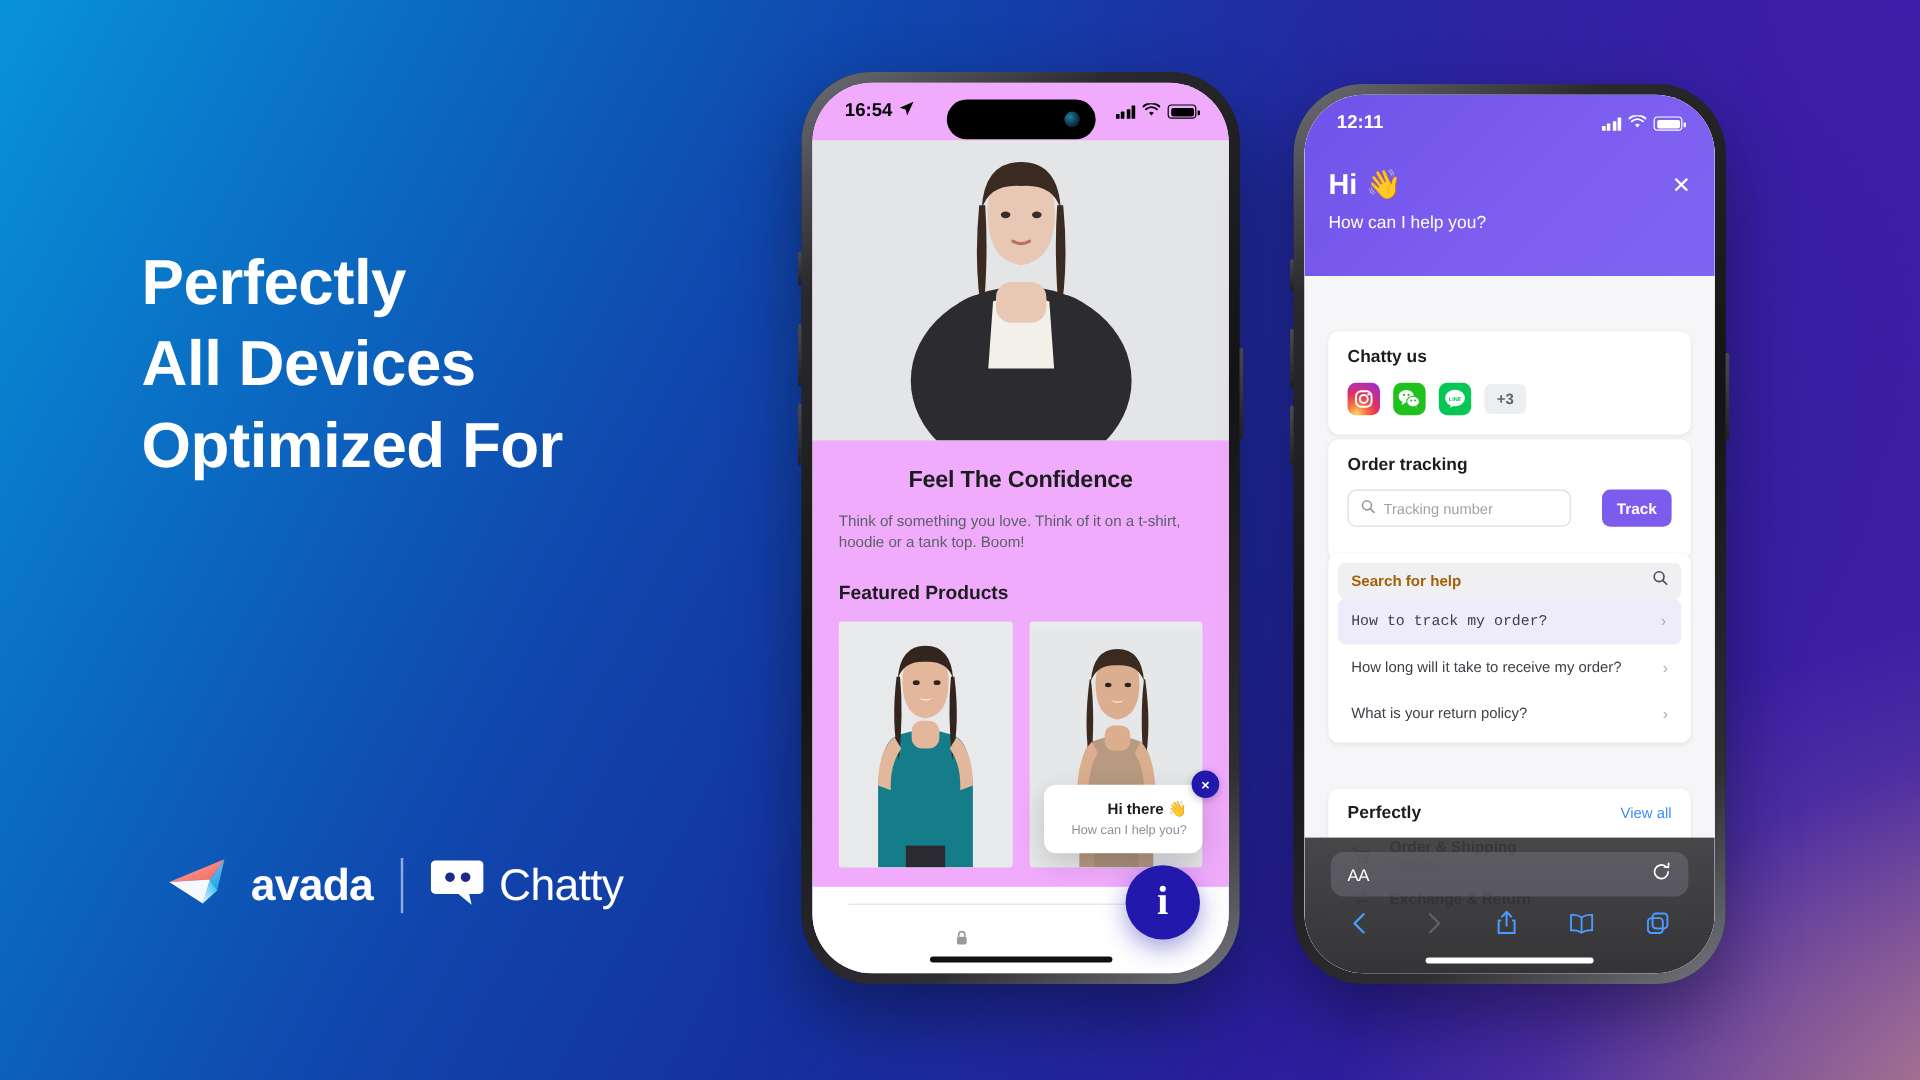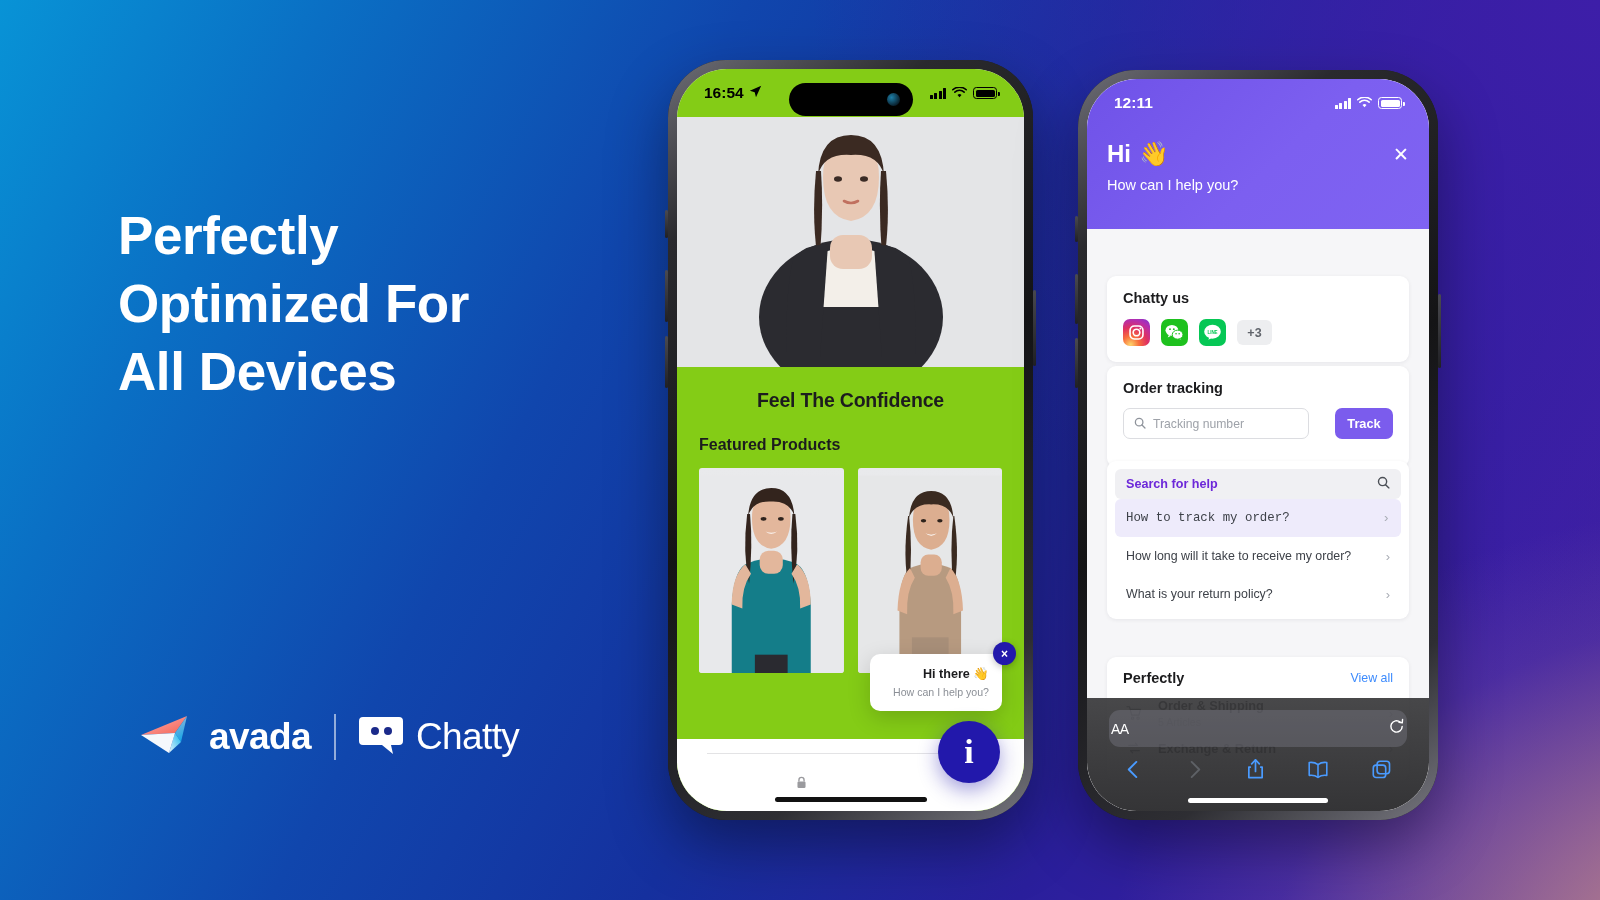--- a/index.html
+++ b/index.html
@@ -54,21 +54,21 @@
 
   .bars { display:flex; align-items:flex-end; gap:1.5px; height:11px; }
   .bars i { width:3px; background:currentColor; border-radius:0.5px; display:block; }
   .batt { width:24px; height:12px; border:1.6px solid currentColor; border-radius:3.4px; position:relative; }
   .batt::after { content:""; position:absolute; right:-3.5px; top:3.5px; width:2px; height:4px;
                  background:currentColor; border-radius:0 1px 1px 0; }
   .batt i { position:absolute; left:1.5px; top:1.5px; bottom:1.5px; right:1.5px;
             background:currentColor; border-radius:1.6px; display:block; }
 
   
-  .store { position:absolute; inset:0; background:#84cc16; padding-top:48px; }
+  .store { position:absolute; inset:0; background:#f0abfc; padding-top:48px; }
   .hero { height:250px; background:linear-gradient(180deg,#e6e7e9,#dededf); position:relative; overflow:hidden; }
   .hero-bg { position:absolute; inset:0; background:#e4e5e7; }
   .model { position:absolute; bottom:0; left:50%; transform:translateX(-50%); }
 
   .store-body { padding:22px 22px 0; }
   .store-title { text-align:center; font-size:19.5px; font-weight:bold; color:#1c1c1e; letter-spacing:-0.2px; }
   .store-desc { margin-top:13px; font-size:12.6px; line-height:1.45; color:#5c6066; }
   .store-sub { margin-top:24px; font-size:16px; font-weight:bold; color:#1c1c1e; }
   .prods { display:flex; gap:14px; margin-top:14px; }
   .prod { flex:1; height:205px; border-radius:3px; overflow:hidden; position:relative;
@@ -119,55 +119,55 @@
   .track-row { display:flex; gap:26px; margin-top:12px; align-items:center; }
   .track-input { flex:1; height:31px; border:1px solid #dcdde1; border-radius:7px; background:#fff;
                  display:flex; align-items:center; gap:7px; padding:0 10px; }
   .track-ph { font-size:12.2px; color:#9ea2a9; }
   .track-btn { width:58px; height:31px; border-radius:7px; background:#7b5ced; color:#fff;
                font-size:12.8px; font-weight:bold; display:flex; align-items:center; justify-content:center; }
 
   .p-help { top:382px; padding:8px 8px 6px; }
   .help-search { height:30px; background:#f0f0f3; border-radius:6px; display:flex; align-items:center;
                  justify-content:space-between; padding:0 11px; }
-  .hs-label { font-size:12.6px; font-weight:bold; color:#6d28d9; }
+  .hs-label { font-size:12.6px; font-weight:bold; color:#a16207; }
   .faq { height:38px; display:flex; align-items:center; justify-content:space-between; padding:0 11px;
          font-size:12.4px; color:#3d4148; }
   .faq.active { background:#eeebfb; border-radius:6px;font-family:Liberation Mono, monospace; }
   .chev { color:#a9adb5; font-size:13px; }
 
   .p-cat { top:578px; padding:13px 16px 10px; height:124px; overflow:hidden; }
   .cat-head { display:flex; align-items:center; justify-content:space-between; }
   .cat-view { font-size:12.4px; color:#3d8bfd; }
   .cat-row { display:flex; align-items:center; gap:13px; margin-top:12px; }
   .cat-ico { width:22px; color:#53575e; display:flex; justify-content:center; }
   .cat-txt { flex:1; }
   .cat-name { font-size:12.8px; font-weight:bold; color:#1c1c1e; }
   .cat-cnt { margin-top:3px; font-size:10.6px; color:#9096a0; }
 
   
   .safari { position:absolute; left:0; right:0; bottom:0; height:113px;
             background:linear-gradient(180deg, rgba(58,58,60,0.93), rgba(46,46,48,0.97)); }
   .addr { position:absolute; left:22px; right:22px; top:12px; height:37px; border-radius:11px;
           background:rgba(118,118,128,0.45); display:flex; align-items:center;
-          justify-content:space-between; padding:0 2px; color:#fff; }
+          justify-content:space-between; padding:0 14px; color:#fff; }
   .aa { font-size:14px; letter-spacing:-0.5px; }
   .tabbar { position:absolute; left:0; right:0; top:60px; display:flex; align-items:center;
             justify-content:space-around; padding:0 16px; color:#4a9bff; }
   .tabbar .dim { color:#5e6166; }
   .home-ind2 { position:absolute; bottom:8px; left:50%; transform:translateX(-50%);
                width:140px; height:5px; border-radius:3px; background:#fff; }
 </style>
 </head>
 <body>
 
 <div class="headline">
   <div>Perfectly</div>
+  <div>All Devices</div>
   <div>Optimized For</div>
-  <div>All Devices</div>
 </div>
 
 <div class="brandbar">
   <div class="logo-avada">
     <span>
       <svg width="58" height="44" viewBox="0 0 58 44">
         <defs>
           <linearGradient id="gA" x1="0" y1="0" x2="1" y2="1">
             <stop offset="0" stop-color="#ffffff"></stop>
               <stop offset="0.45" stop-color="#f98c86"></stop>
@@ -257,20 +257,21 @@
           <ellipse cx="112" cy="62" rx="4" ry="2.8" fill="#3a2b25"></ellipse>
           <ellipse cx="138" cy="62" rx="4" ry="2.8" fill="#3a2b25"></ellipse>
           <path d="M118 84 q7 4 14 0" stroke="#c0705f" stroke-width="2.6" fill="none" stroke-linecap="round"></path>
           <path d="M68 140 q14 -14 34 -12 l-8 112 l-34 0 q0 -76 8 -100 z" fill="#2b2b30"></path>
           <path d="M182 140 q-14 -14 -34 -12 l8 112 l34 0 q0 -76 -8 -100 z" fill="#2b2b30"></path>
         </svg>
       </div>
 
       <div class="store-body">
         <div class="store-title">Feel The Confidence</div>
+        <div class="store-desc">Think of something you love. Think of it on a t-shirt, hoodie or a tank top. Boom!</div>
         <div class="store-sub">Featured Products</div>
         <div class="prods">
           <div class="prod">
             <svg width="100%" height="100%" viewBox="0 0 150 205" preserveAspectRatio="xMidYMax meet">
               <rect width="150" height="205" fill="#e8e9eb"></rect>
               <path d="M48 92 q27 -12 54 0 q12 8 14 42 l0 71 l-82 0 l0 -71 q2 -34 14 -42 z" fill="#147d89"></path>
               <rect x="58" y="186" width="34" height="19" fill="#2a2a30"></rect>
               <rect x="63" y="78" width="24" height="24" rx="9" fill="#e3b79c"></rect>
               <path d="M55 44 q0 -26 20 -26 q20 0 20 26 q0 29 -20 32 q-20 -3 -20 -32 z" fill="#e3b79c"></path>
               <path d="M51 42 q2 -29 24 -29 q22 0 24 29 q-5 -16 -24 -15 q-19 -1 -24 15 z" fill="#33241d"></path>

